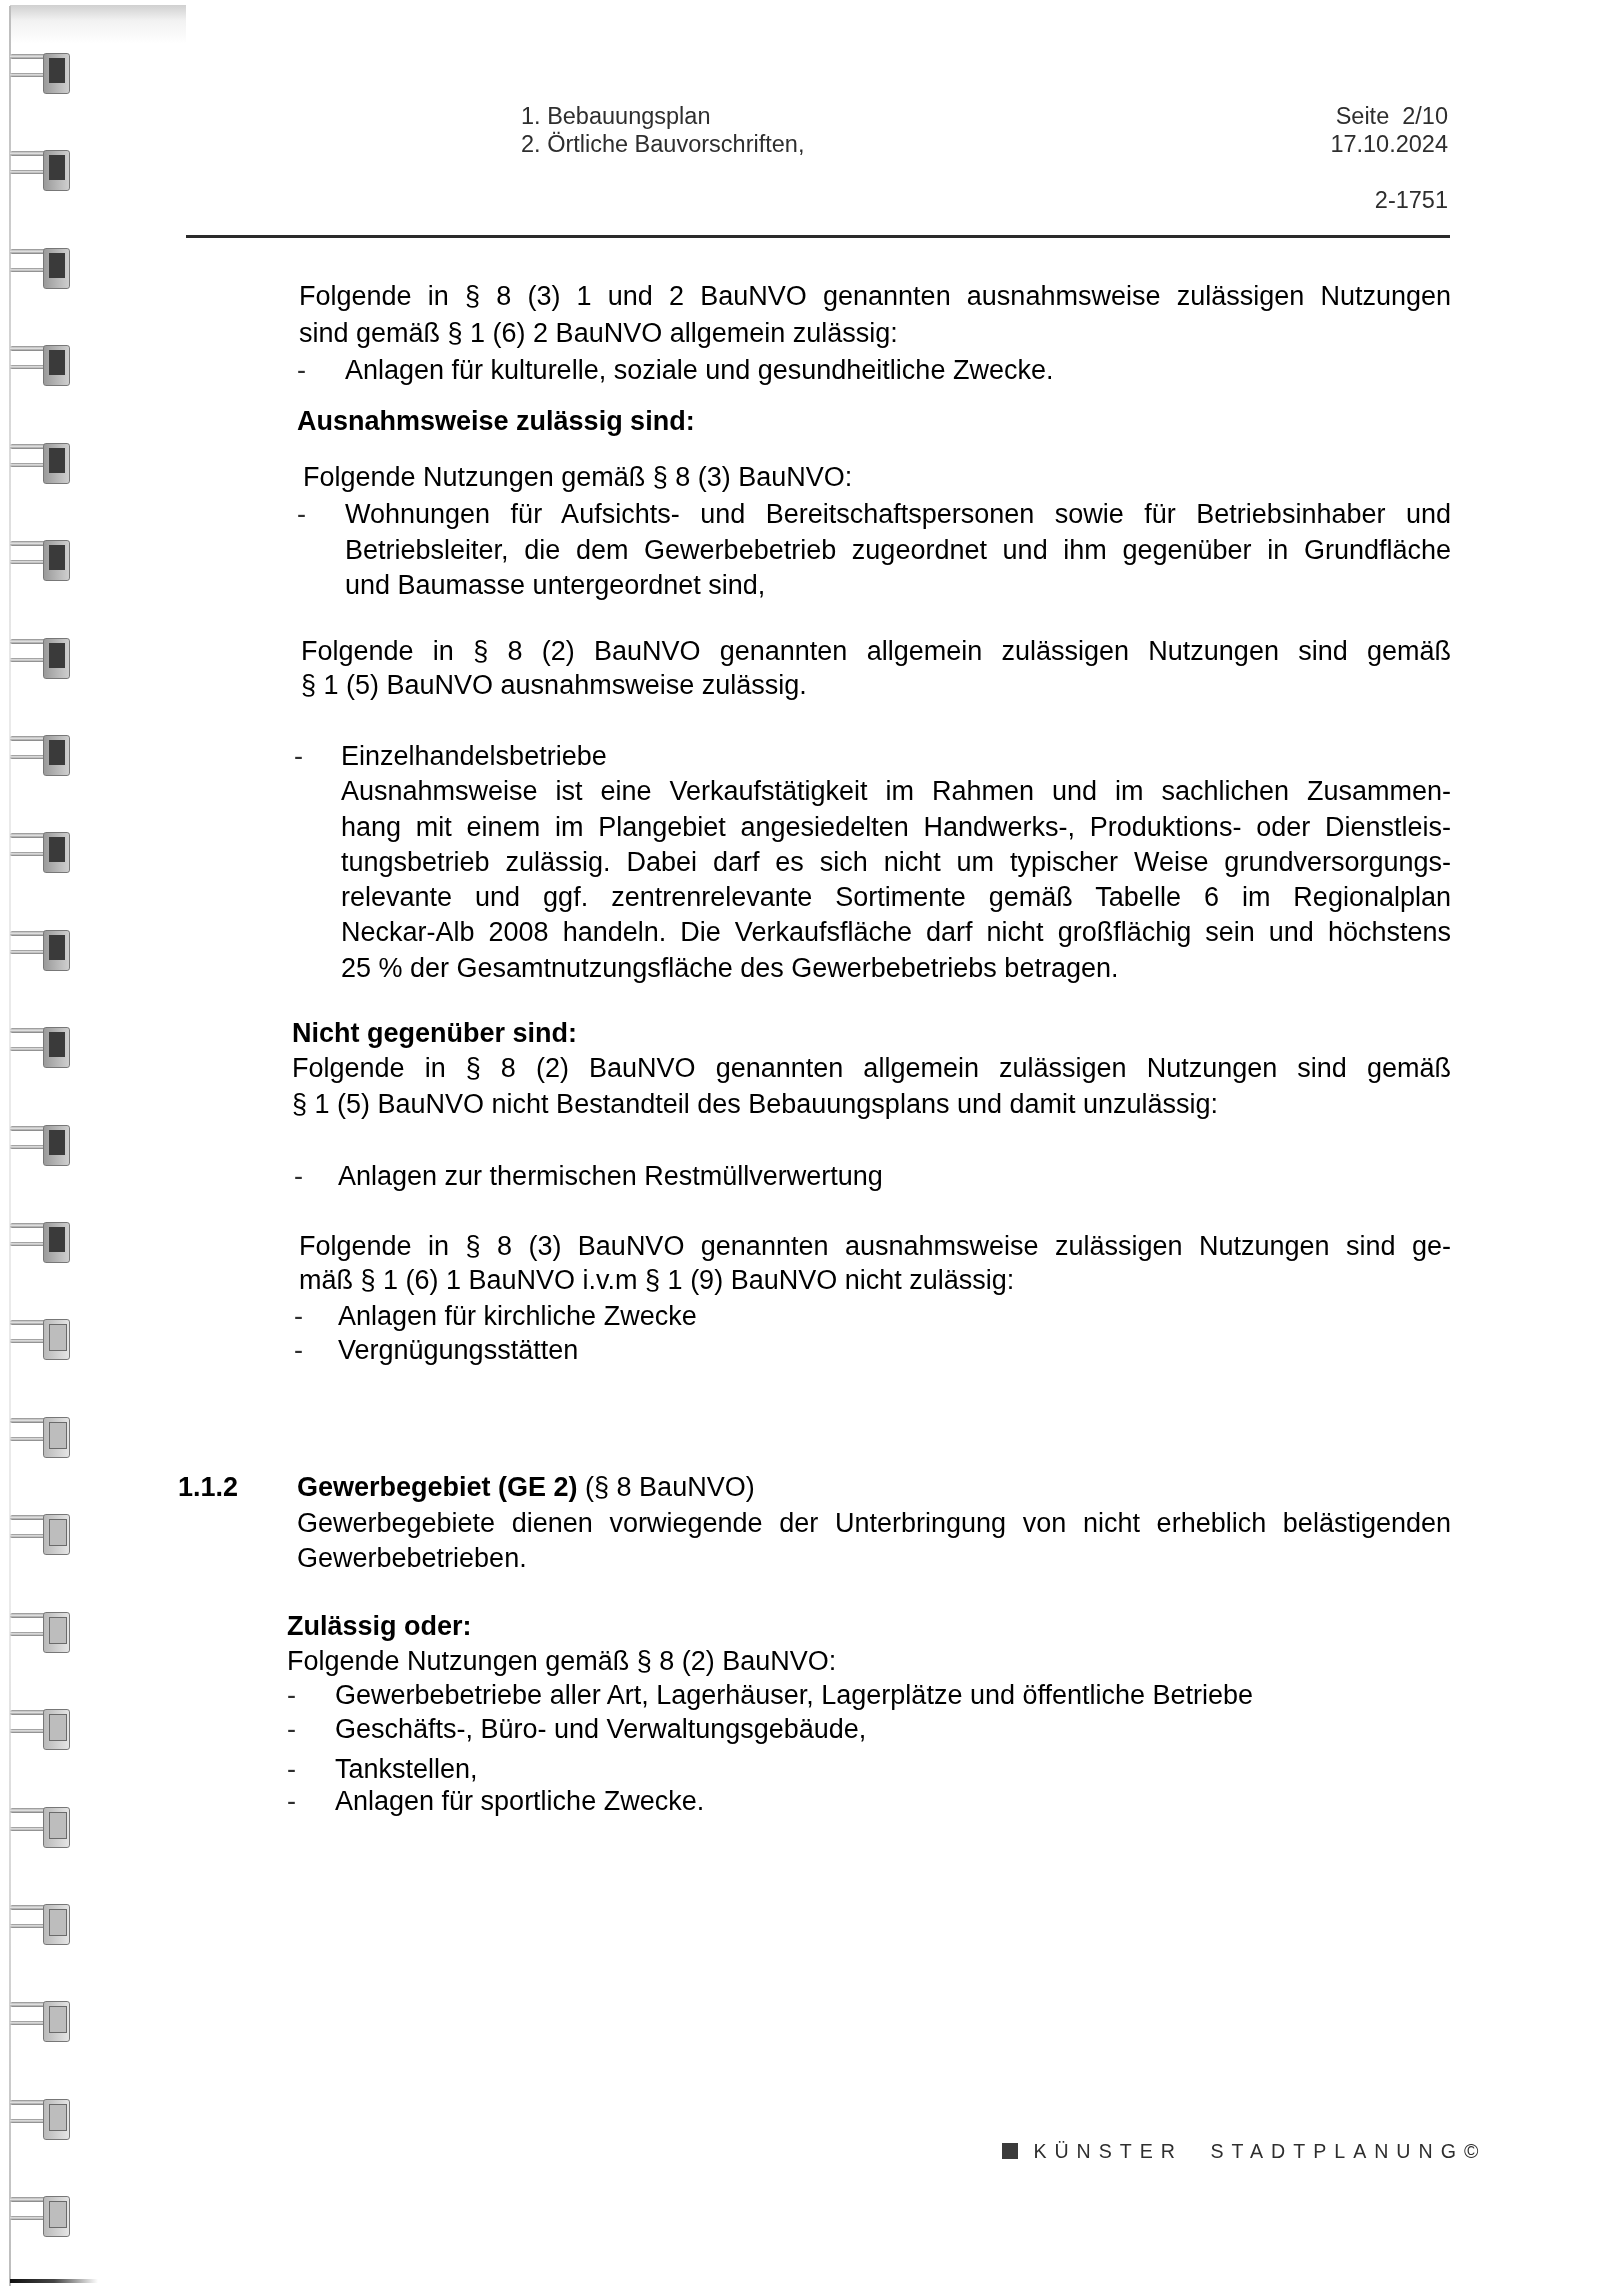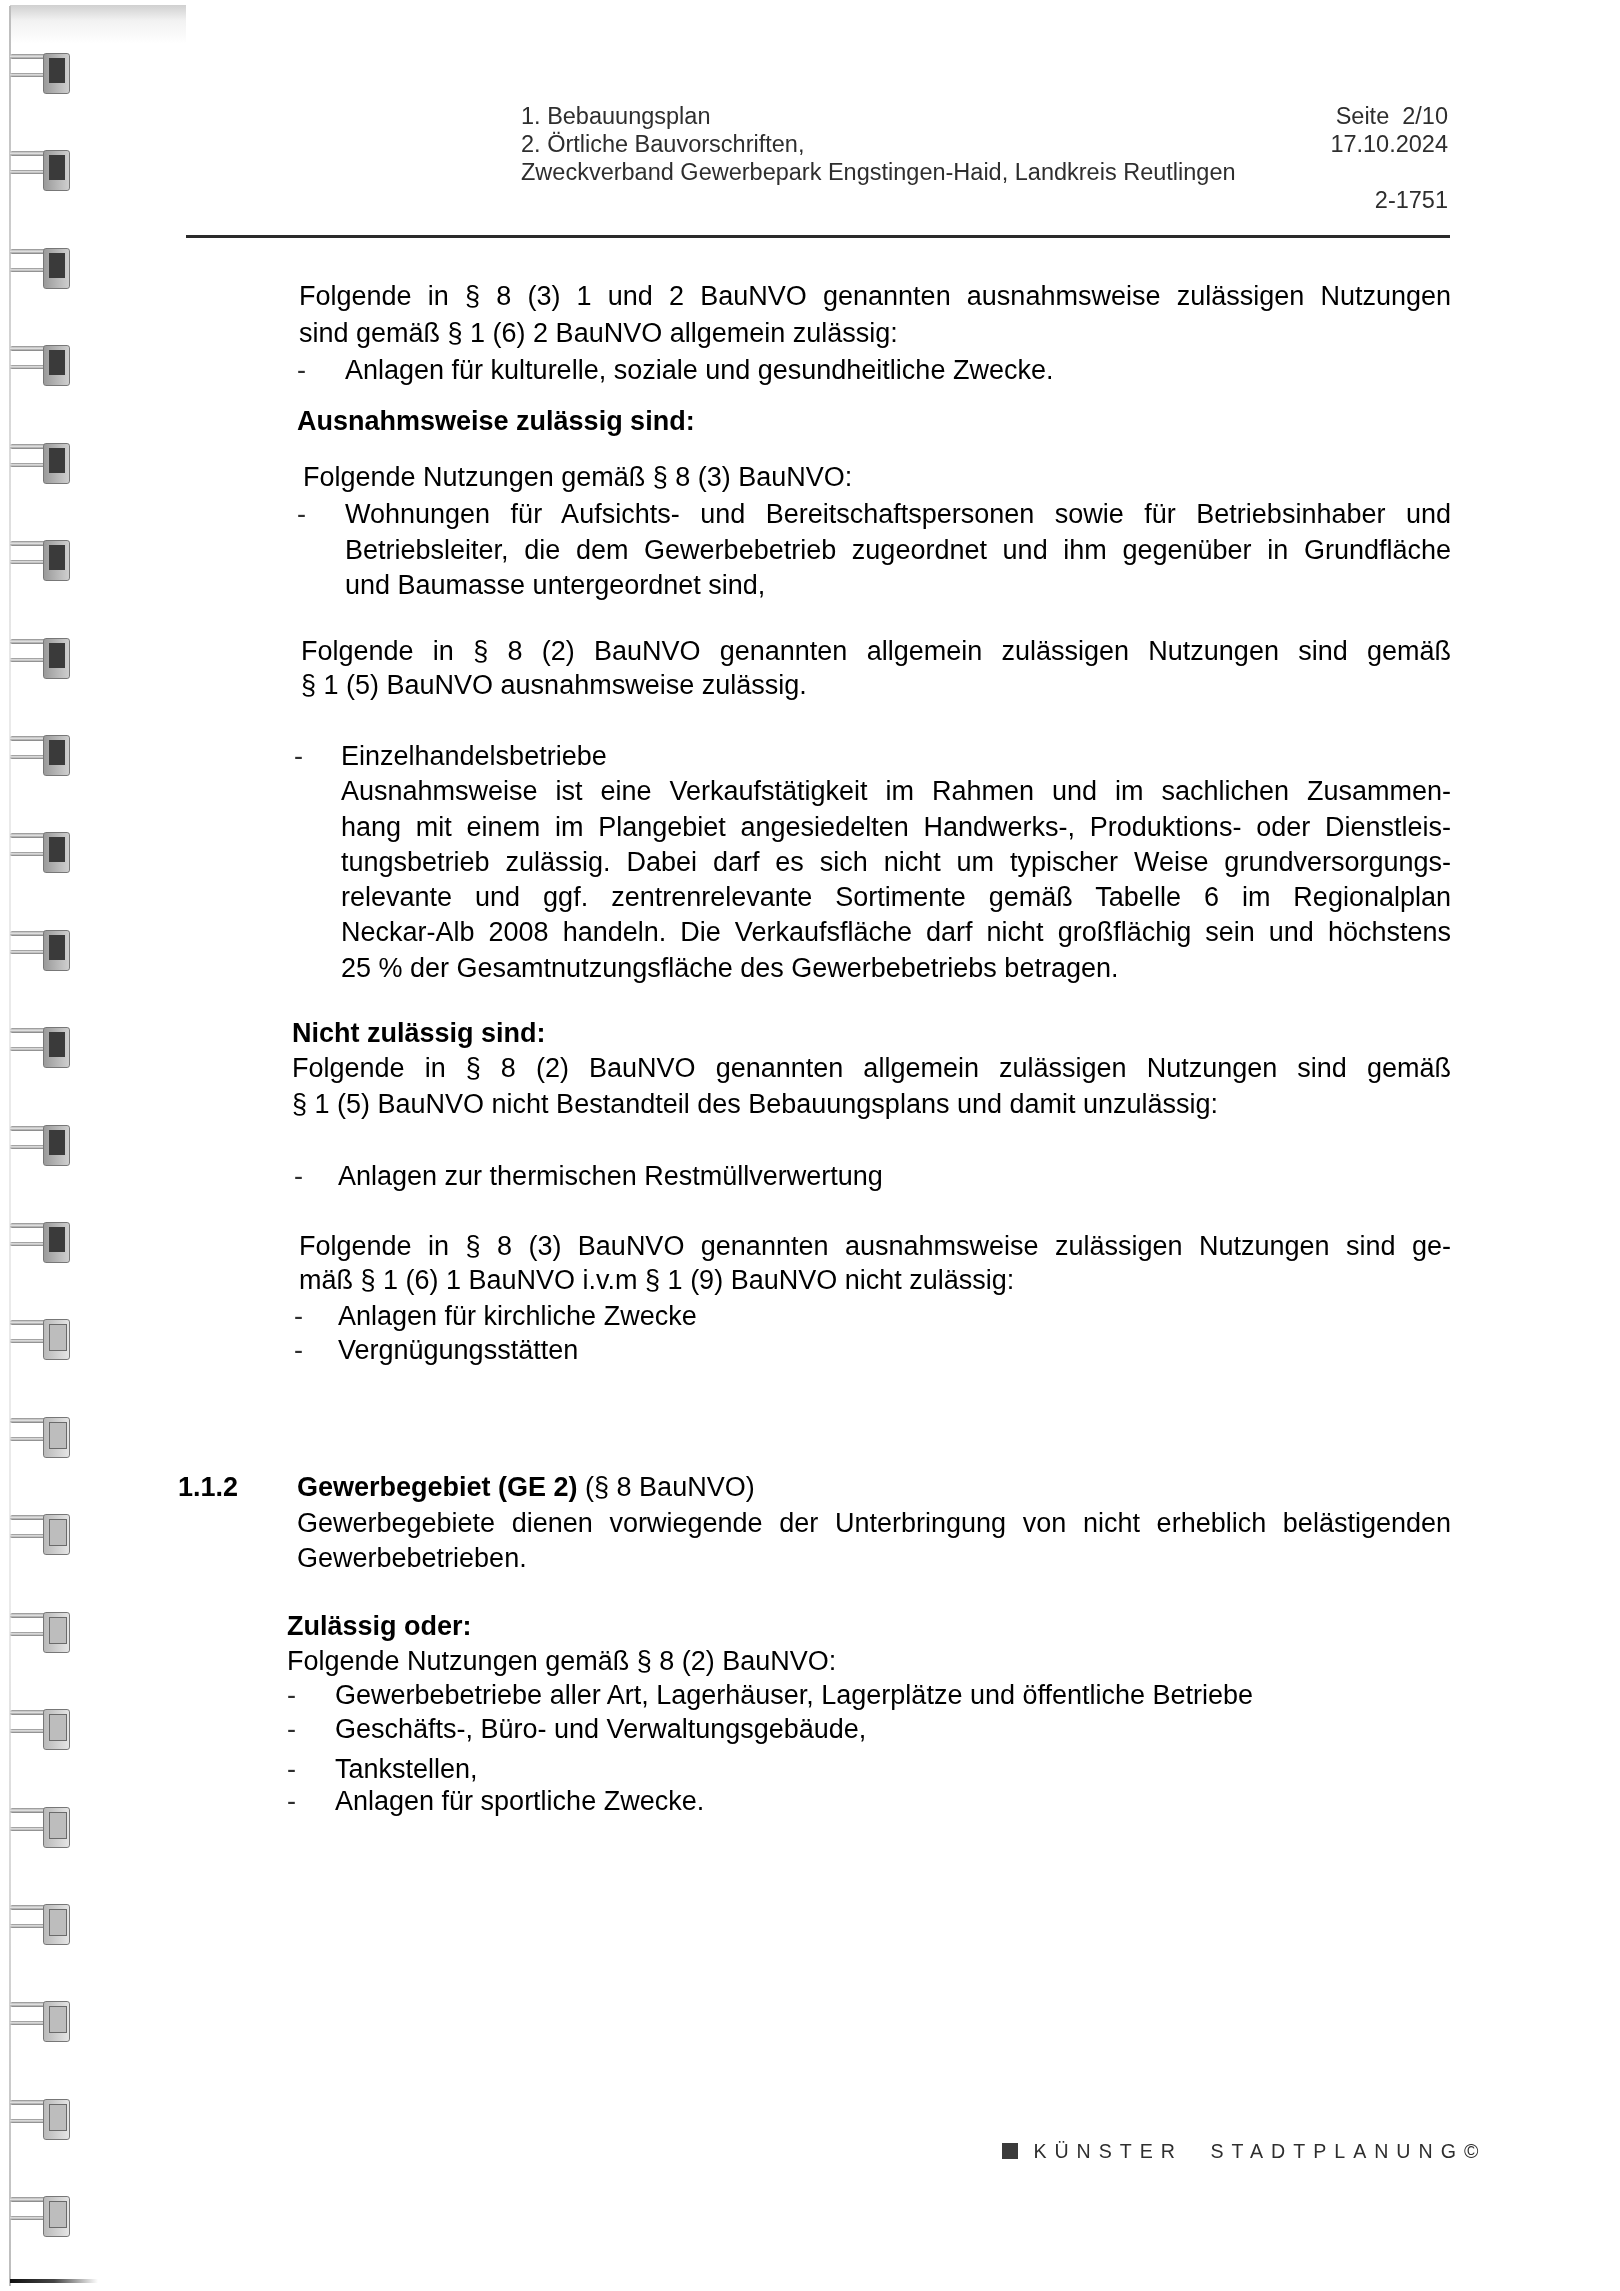--- a/index.html
+++ b/index.html
@@ -202,21 +202,20 @@
       <div class="wire w2"></div>
       <div class="clip">
         <div class="hole"></div>
       </div>
     </div>
   </div>
 
 <div class="hdr hdr-left">
   <div>1. Bebauungsplan</div>
   <div>2. Örtliche Bauvorschriften,</div>
-  <div>Zweckverband Gewerbepark Engstingen-Haid, Landkreis Reutlingen</div>
 </div>
 <div class="hdr hdr-right">
   <div style="white-space:pre">Seite  2/10</div>
   <div>17.10.2024</div>
   <div>&nbsp;</div>
   <div>2-1751</div>
 </div>
 <div class="hdr-rule"></div>
 
 <div class="ln just" style="left:299px;top:279px;width:1152px">Folgende in § 8 (3) 1 und 2 BauNVO genannten ausnahmsweise zulässigen Nutzungen</div>
@@ -236,21 +235,21 @@
 
 <div class="dash" style="left:294px;top:739px">-</div>
 <div class="ln" style="left:341px;top:739px">Einzelhandelsbetriebe</div>
 <div class="ln just" style="left:341px;top:774px;width:1110px">Ausnahmsweise ist eine Verkaufstätigkeit im Rahmen und im sachlichen Zusammen-</div>
 <div class="ln just" style="left:341px;top:810px;width:1110px">hang mit einem im Plangebiet angesiedelten Handwerks-, Produktions- oder Dienstleis-</div>
 <div class="ln just" style="left:341px;top:845px;width:1110px">tungsbetrieb zulässig. Dabei darf es sich nicht um typischer Weise grundversorgungs-</div>
 <div class="ln just" style="left:341px;top:880px;width:1110px">relevante und ggf. zentrenrelevante Sortimente gemäß Tabelle 6 im Regionalplan</div>
 <div class="ln just" style="left:341px;top:915px;width:1110px">Neckar-Alb 2008 handeln. Die Verkaufsfläche darf nicht großflächig sein und höchstens</div>
 <div class="ln" style="left:341px;top:951px">25 % der Gesamtnutzungsfläche des Gewerbebetriebs betragen.</div>
 
-<div class="ln b" style="left:292px;top:1016px">Nicht zulässig sind:</div>
+<div class="ln b" style="left:292px;top:1016px">Nicht gegenüber sind:</div>
 <div class="ln just" style="left:292px;top:1051px;width:1159px">Folgende in § 8 (2) BauNVO genannten allgemein zulässigen Nutzungen sind gemäß</div>
 <div class="ln" style="left:292px;top:1087px">§ 1 (5) BauNVO nicht Bestandteil des Bebauungsplans und damit unzulässig:</div>
 <div class="dash" style="left:294px;top:1159px">-</div>
 <div class="ln" style="left:338px;top:1159px">Anlagen zur thermischen Restmüllverwertung</div>
 
 <div class="ln just" style="left:299px;top:1229px;width:1152px">Folgende in § 8 (3) BauNVO genannten ausnahmsweise zulässigen Nutzungen sind ge-</div>
 <div class="ln" style="left:299px;top:1263px">mäß § 1 (6) 1 BauNVO i.v.m § 1 (9) BauNVO nicht zulässig:</div>
 <div class="dash" style="left:294px;top:1299px">-</div>
 <div class="ln" style="left:338px;top:1299px">Anlagen für kirchliche Zwecke</div>
 <div class="dash" style="left:294px;top:1333px">-</div>

